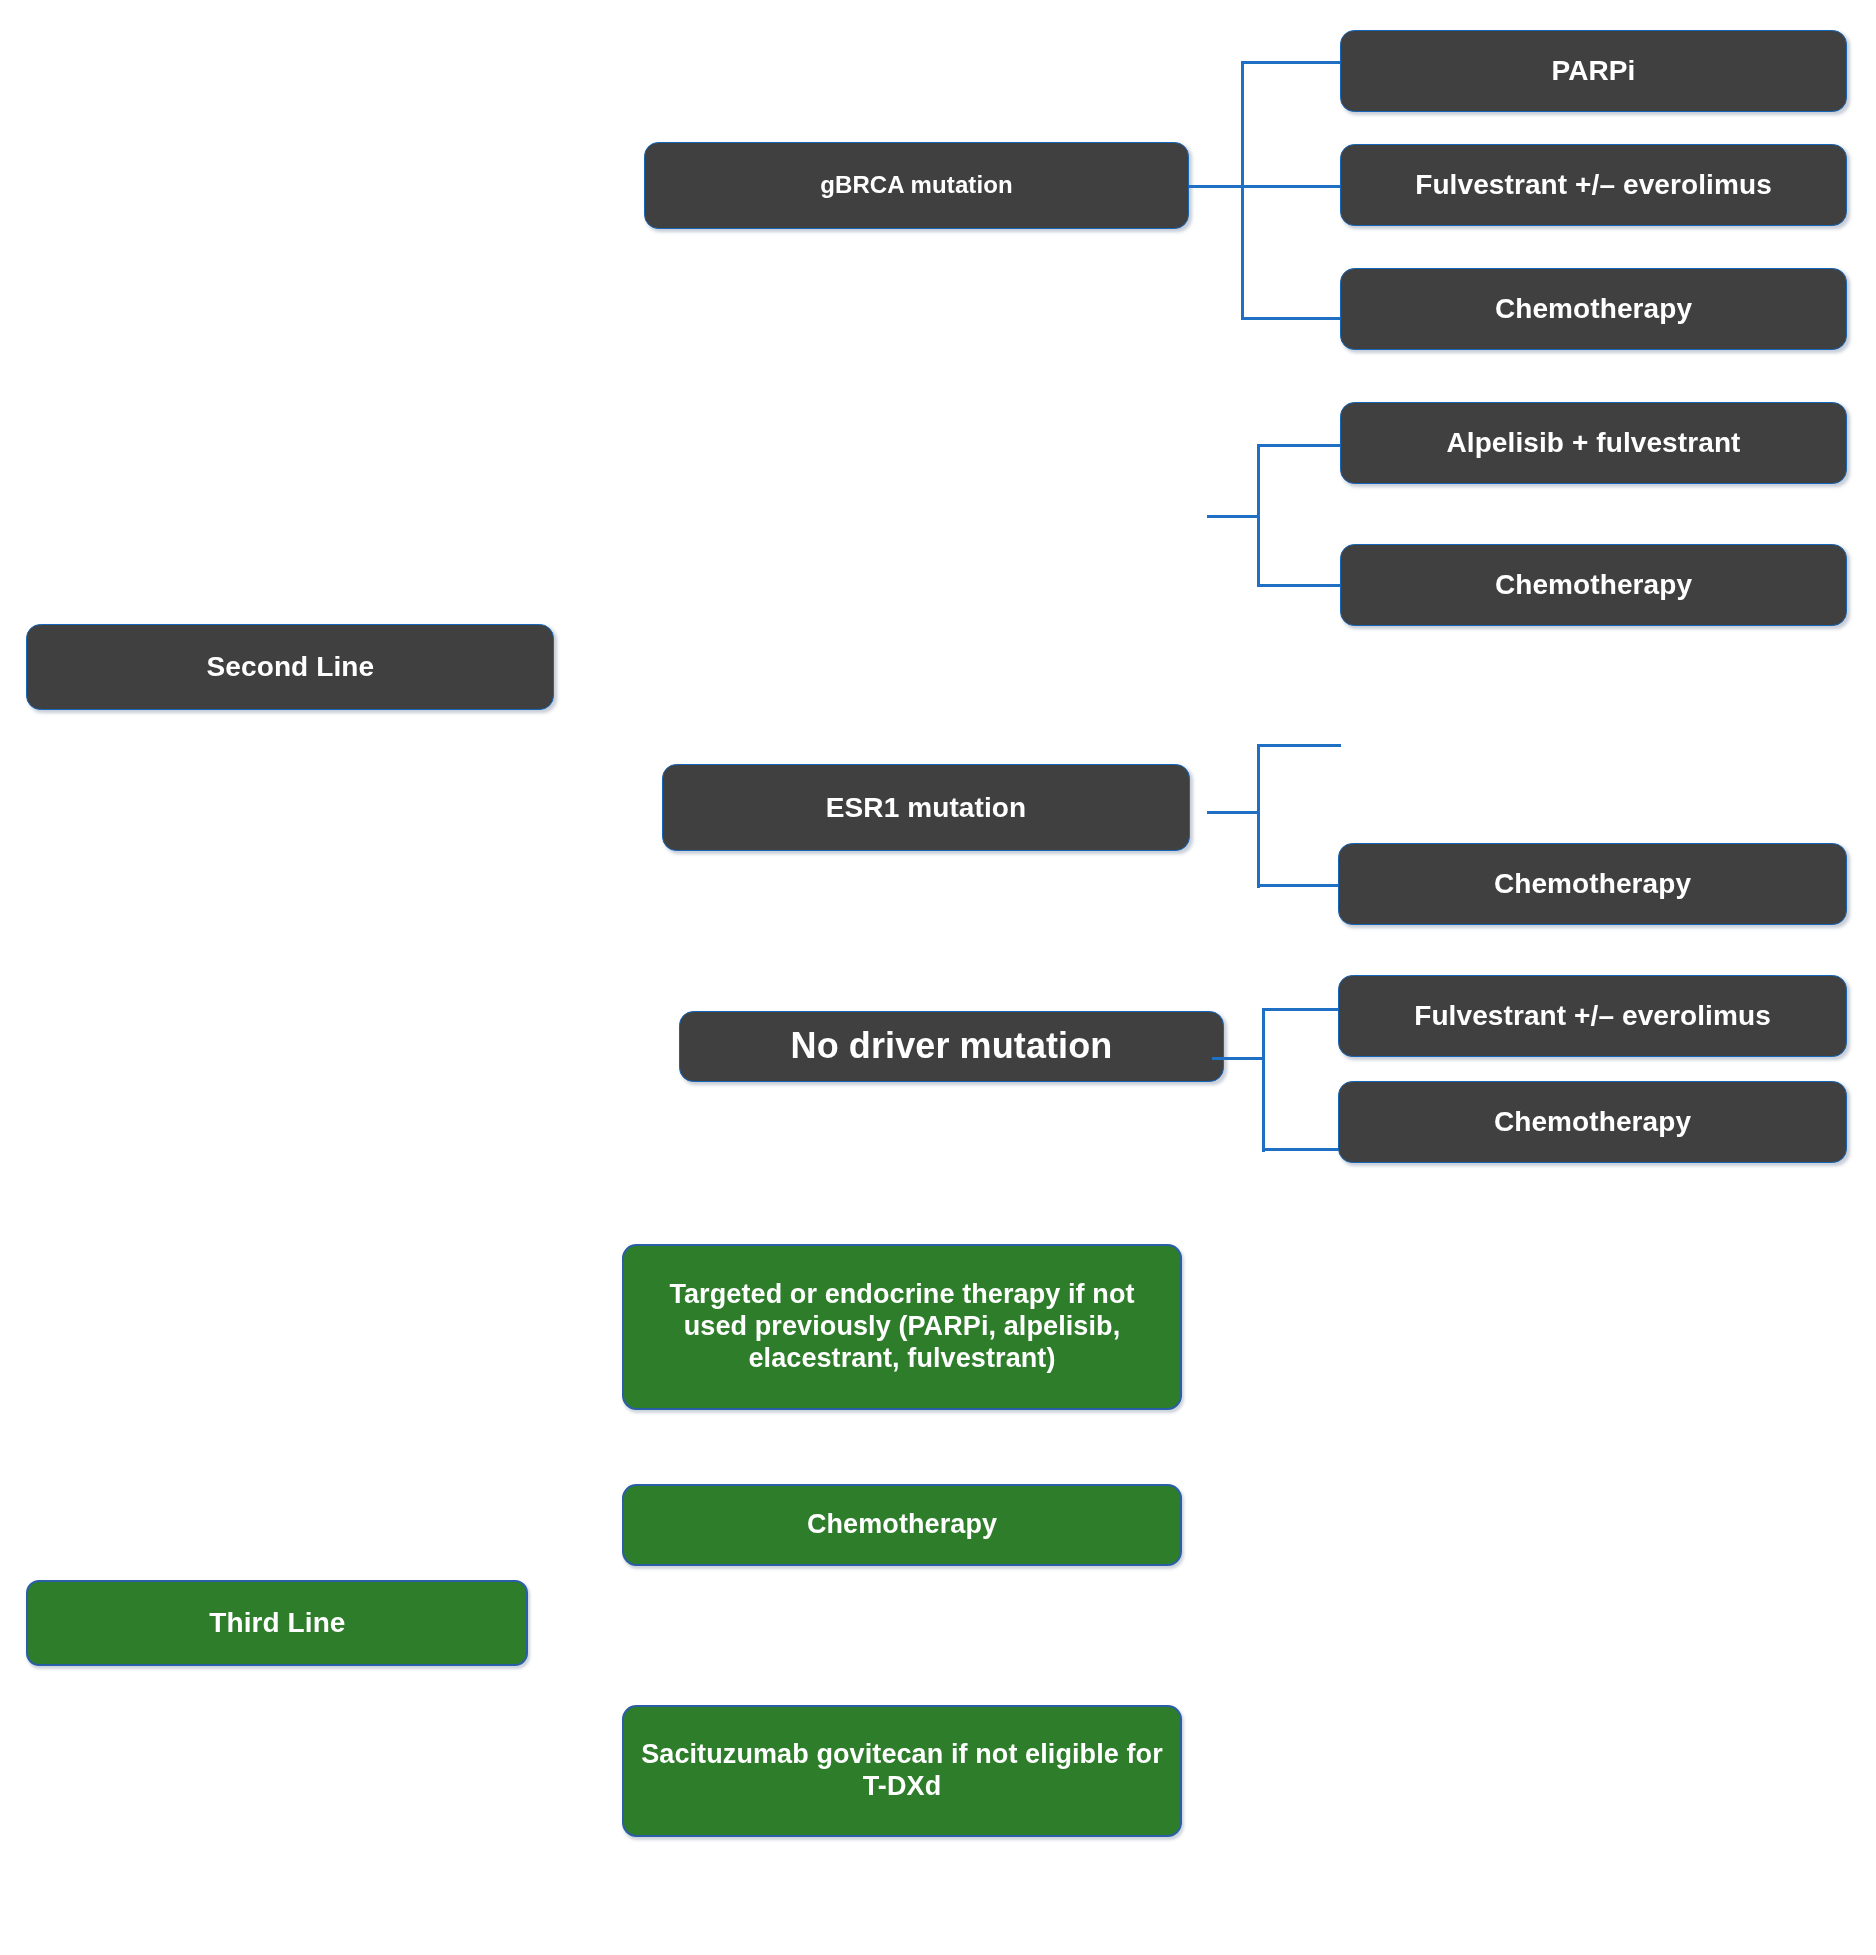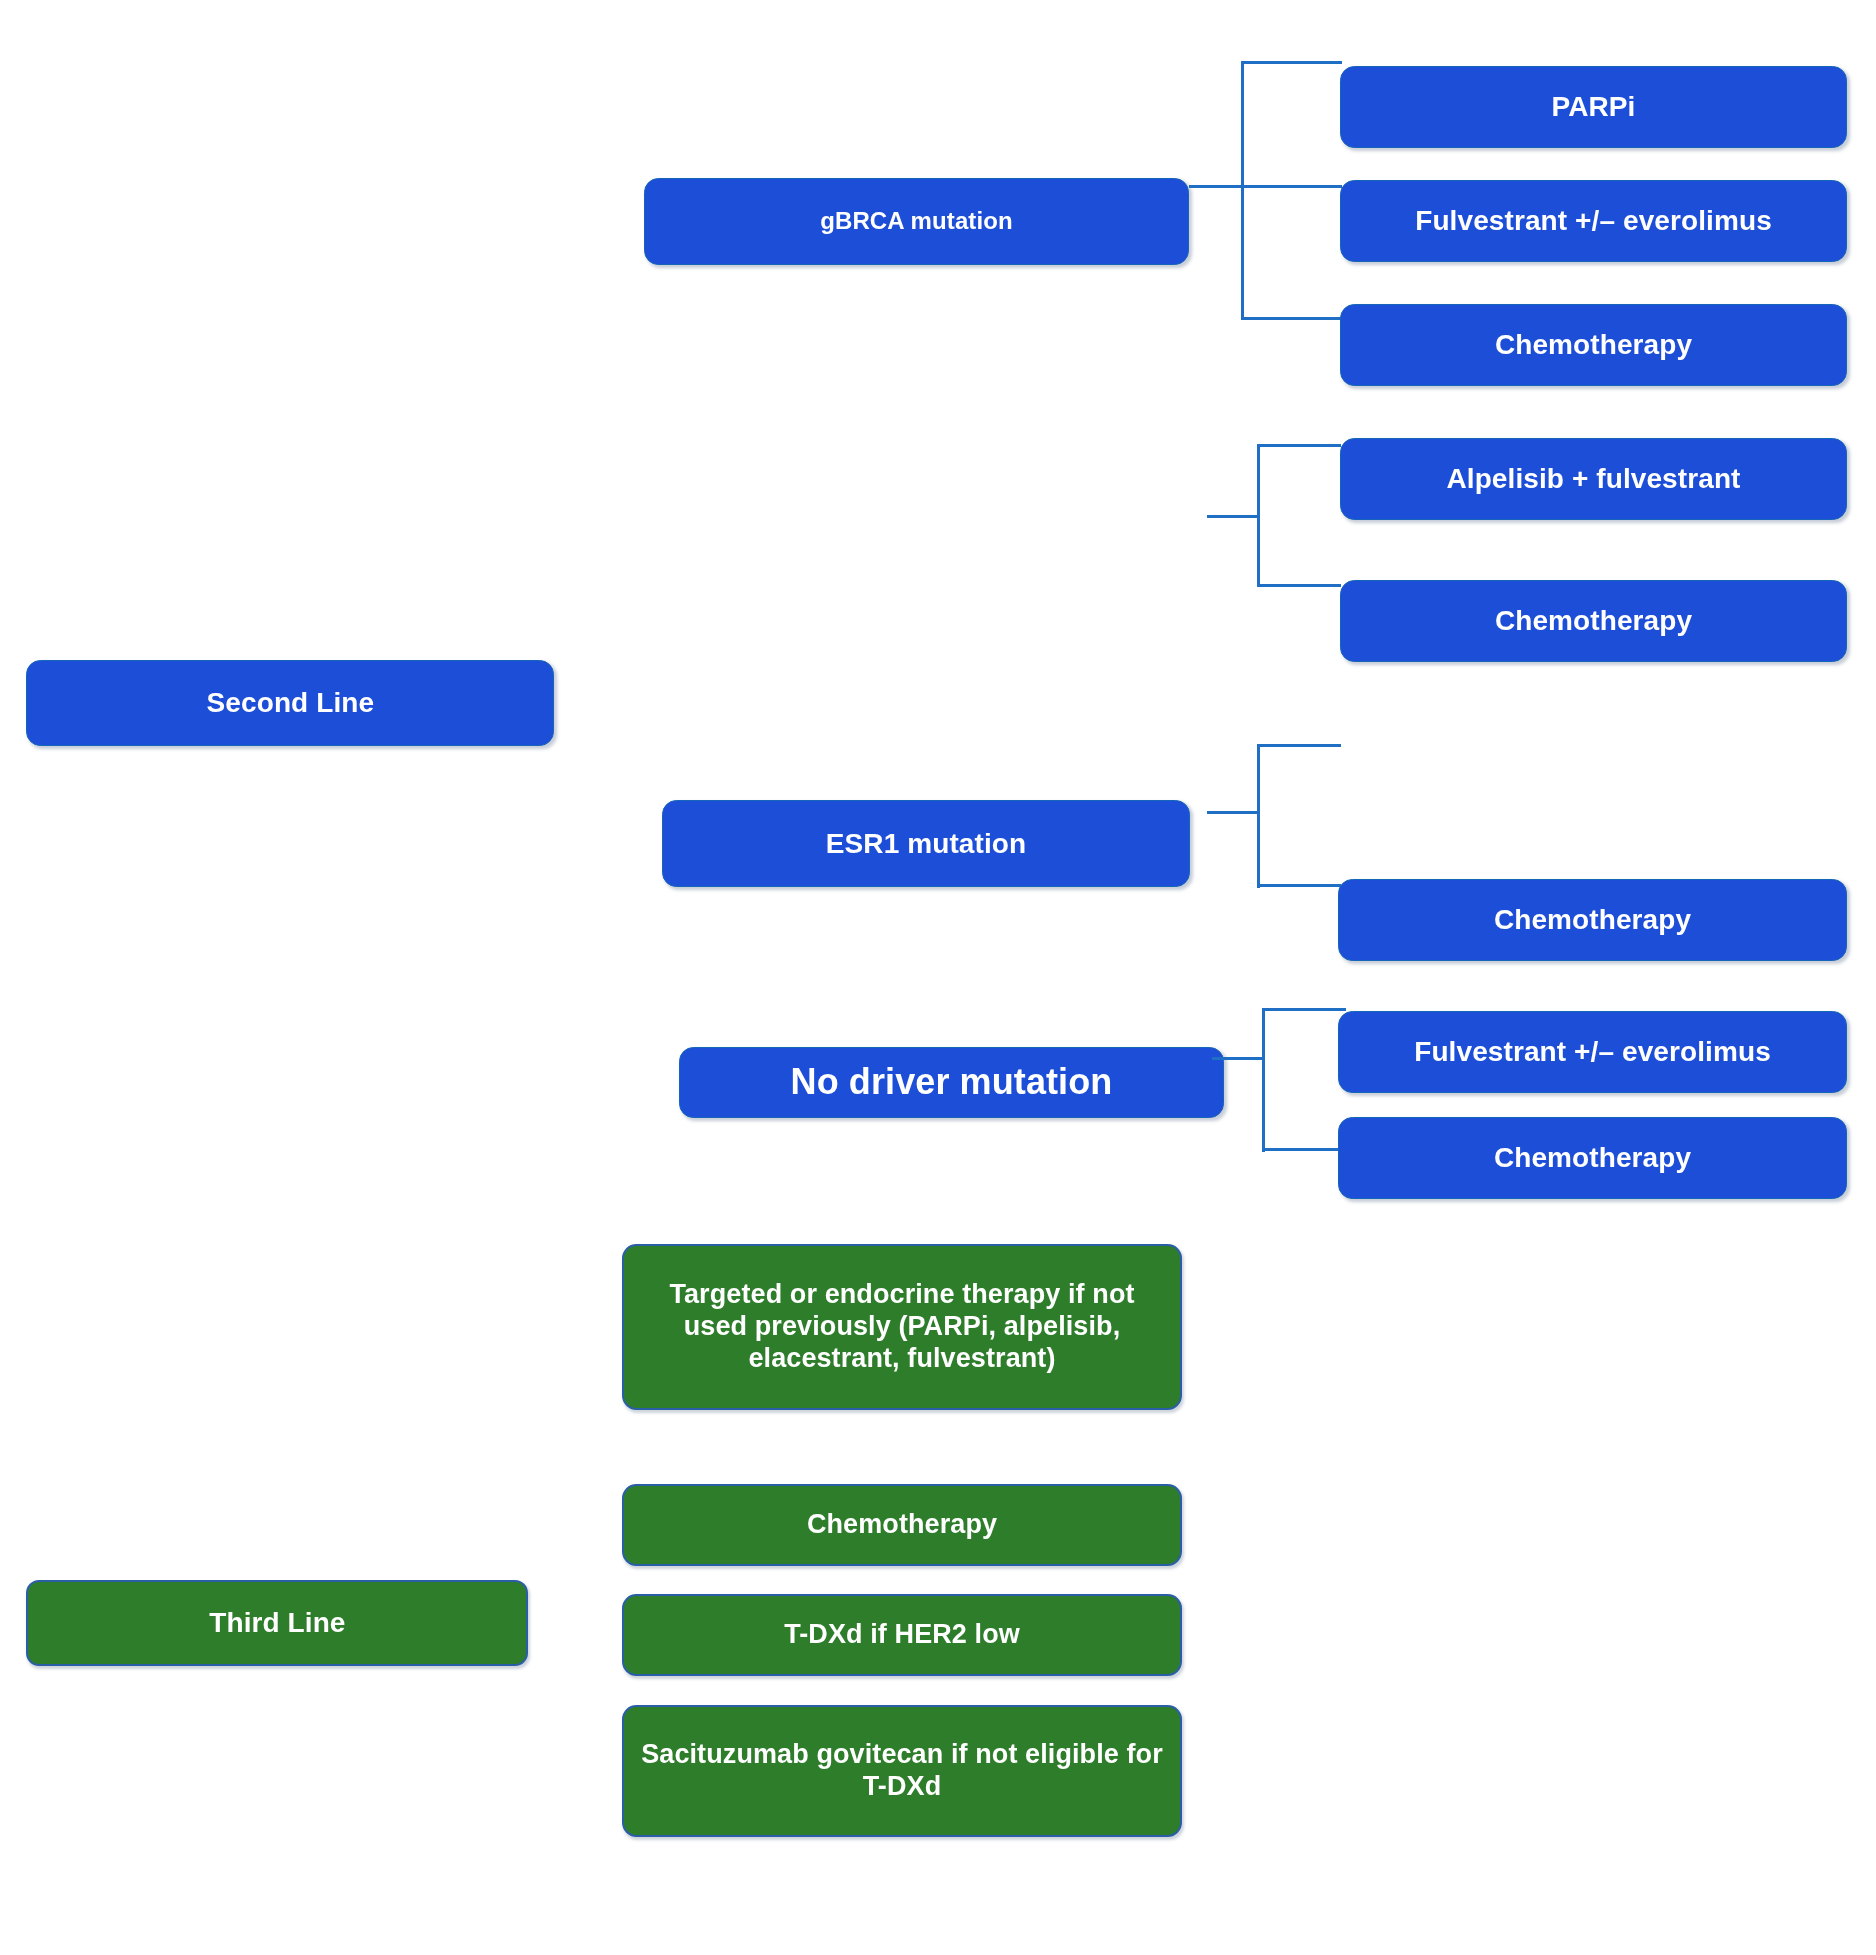--- a/index.html
+++ b/index.html
@@ -26,24 +26,23 @@
     text-align: center;
     color: #ffffff;
     font-weight: bold;
     line-height: 1.18;
     border-radius: 14.4px;
     padding: 2.9px 12.5px;
     letter-spacing: 0.1px;
     -webkit-font-smoothing: antialiased;
   }
   .node.blue {
-    background: #1d4ed8;
+    background: #404040;
     border: 1.9px solid #1565B8;
     box-shadow: 2.4px 2.9px 3.4px rgba(80,100,130,0.32);
-    margin-top: 36px;
   }
   .node.green {
     background: #2E7D2B;
     border: 2.4px solid #2A5FA8;
     box-shadow: 1.9px 2.4px 2.9px rgba(80,100,130,0.28);
   }
   .node span {
     display: block;
     width: 100%;
   }
@@ -128,21 +127,18 @@
   <div class="node green" style="left:26.4px; top:1580px; width:502px; height:86px; font-size:28px;border-radius:13px;">
     <span>Third Line</span>
   </div>
 
   <div class="node green" style="left:622px; top:1244px; width:560px; height:166px; font-size:27px; padding:4.8px 21px;">
     <span>Targeted or endocrine therapy if not used previously (PARPi, alpelisib, elacestrant, fulvestrant)</span>
   </div>
   <div class="node green" style="left:622px; top:1484px; width:560px; height:82px; font-size:27px;">
     <span>Chemotherapy</span>
   </div>
-  <div class="node green" style="left:622px; top:1594px; width:560px; height:82px; font-size:27px;">
-    <span>T-DXd if HER2 low</span>
-  </div>
   <div class="node green" style="left:622px; top:1705px; width:560px; height:132px; font-size:27px; padding:4.8px 16.3px;">
     <span>Sacituzumab govitecan if not eligible for T-DXd</span>
   </div>
 
 </div>
 
 
 </body></html>

